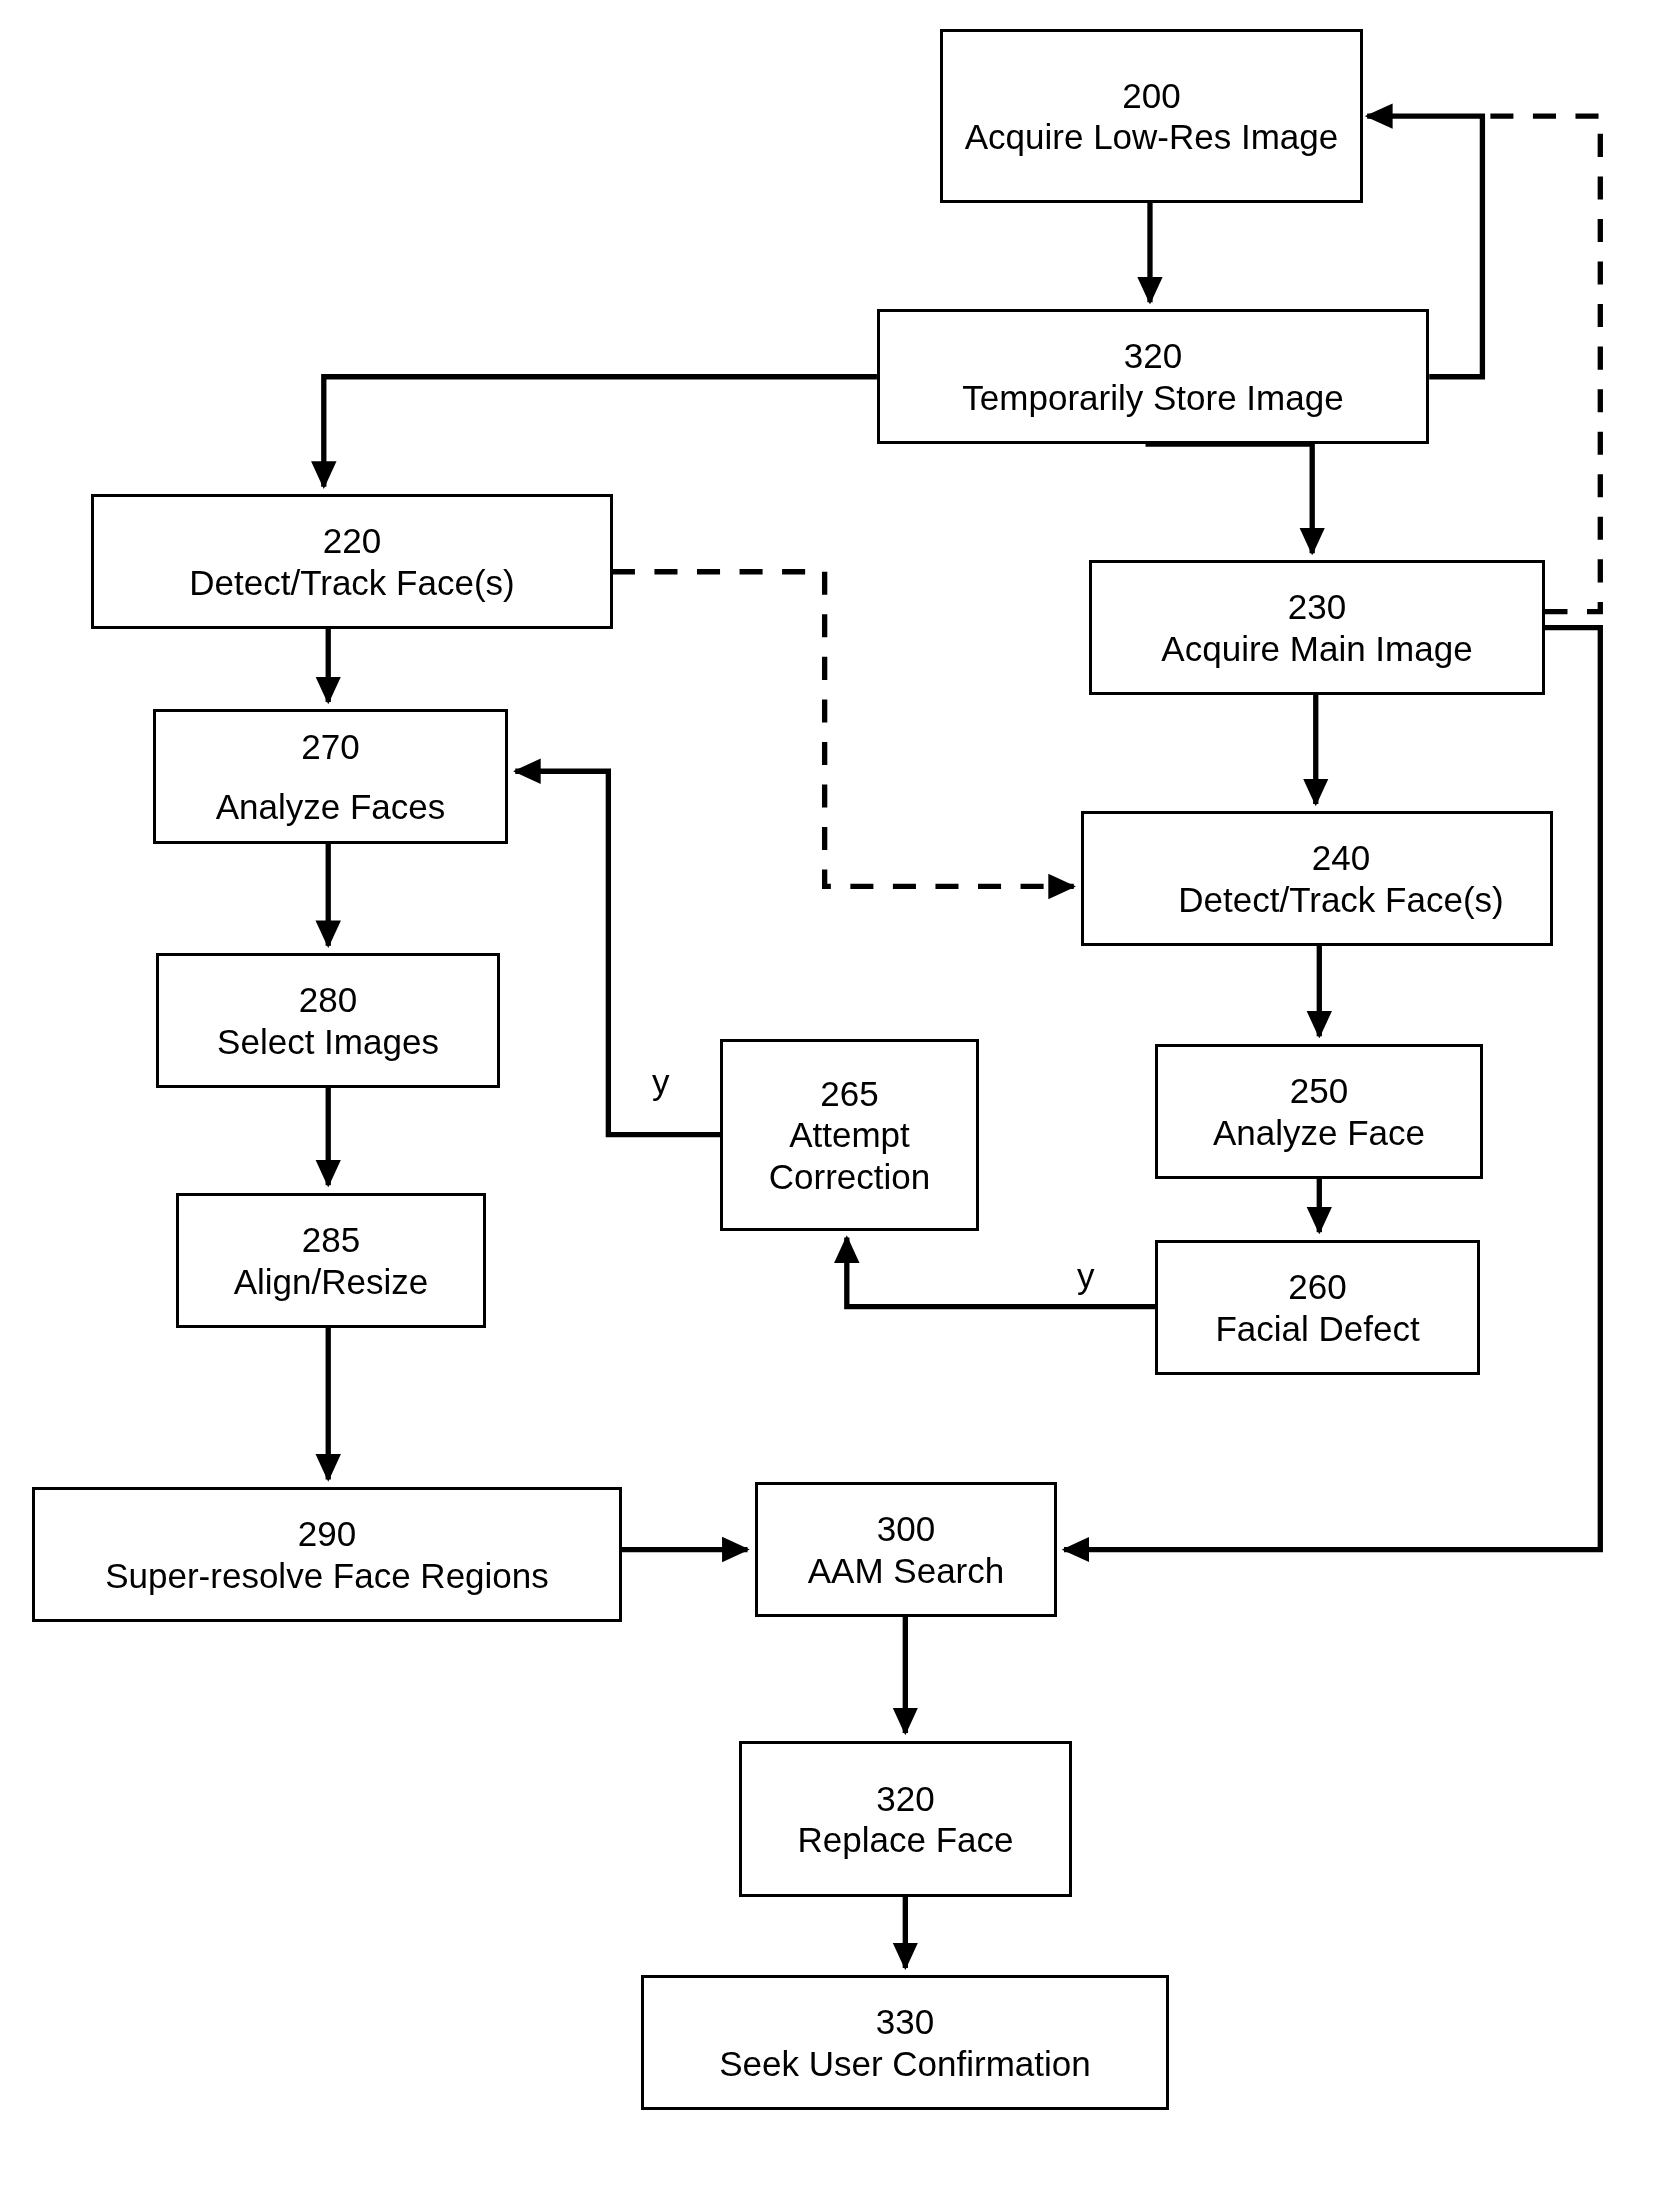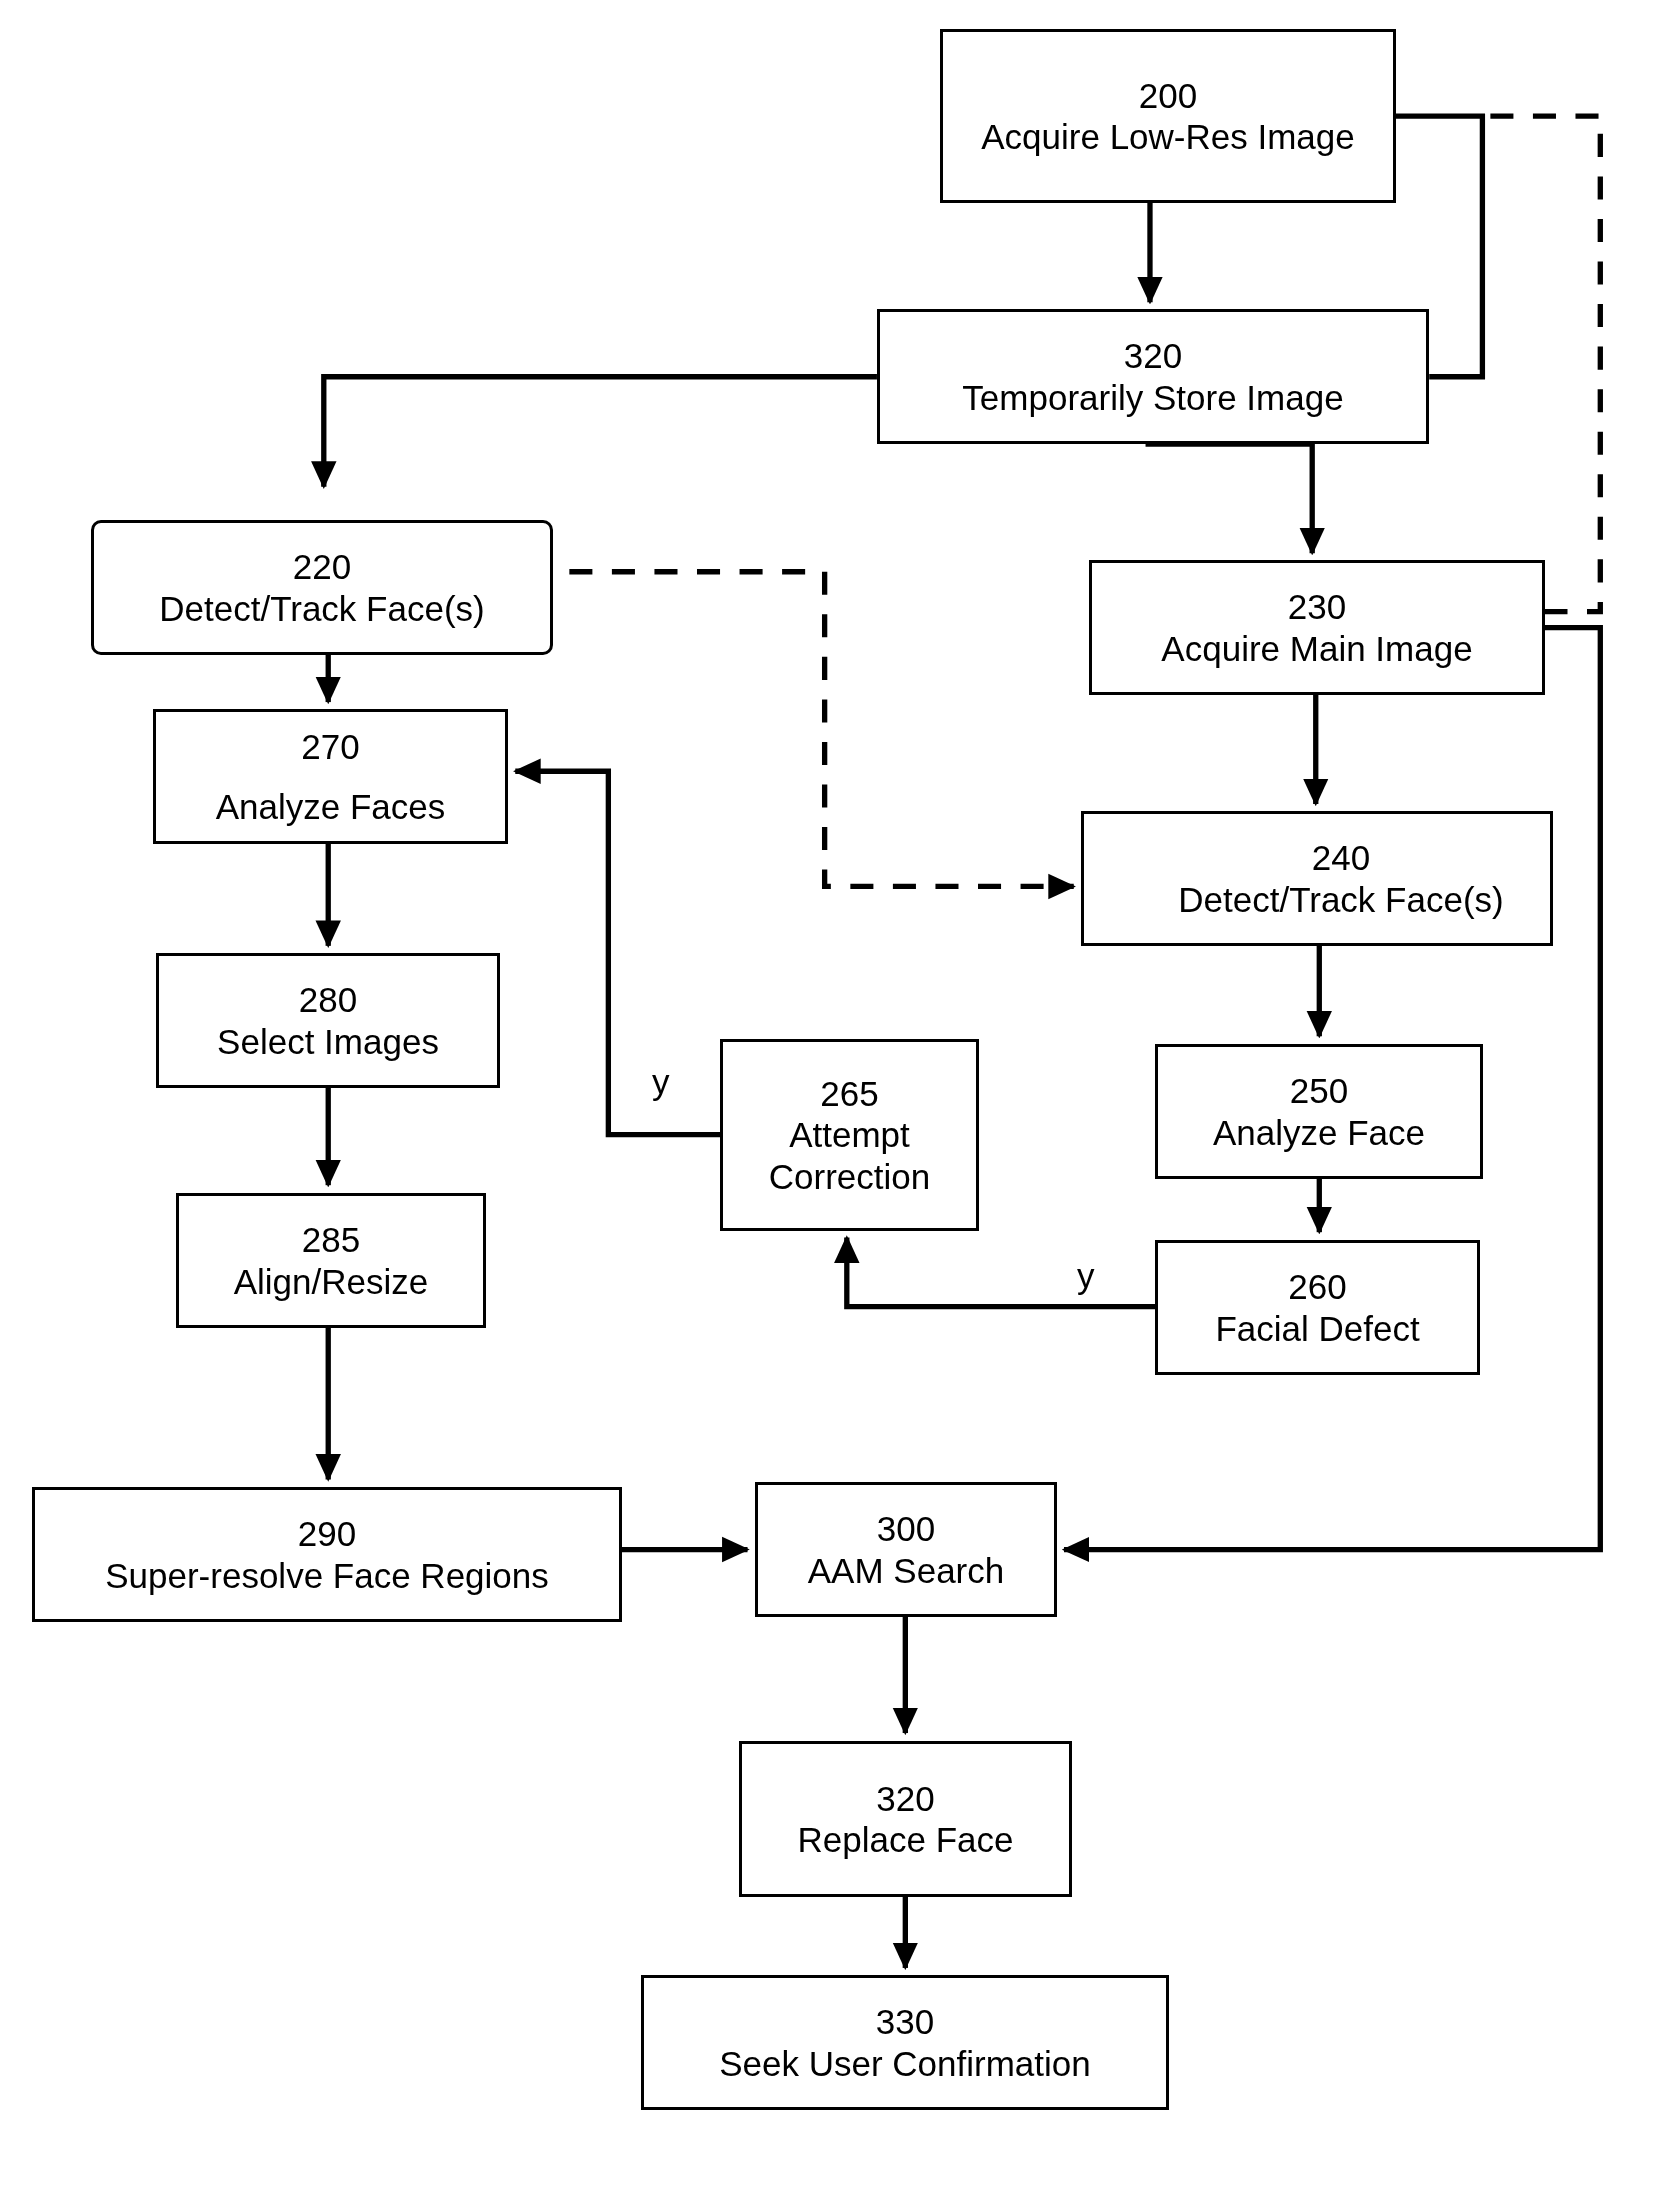--- a/index.html
+++ b/index.html
@@ -105,31 +105,31 @@
       <path d="M 1021 1824 L 1021 1955" marker-end="url(#arrow)"></path>
 
       <path d="M 1021 2115 L 1021 2220" marker-end="url(#arrow)"></path>
 
       <path stroke-dasharray="26 22" d="M 642 645 L 930 645 L 930 1000 L 1211 1000" marker-end="url(#arrow)"></path>
 
       <path stroke-dasharray="26 22" d="M 1742 690 L 1805 690 L 1805 131 L 1672 131"></path>
     </g>
   </svg>
 
-  <div class="node" style="left:940px; top:29px; width:456px; height:174px;">
+  <div class="node" style="left:940px; top:29px; width:423px; height:174px;">
     <div class="num">200</div>
     <div class="lbl wrap">Acquire Low-Res Image</div>
   </div>
 
   <div class="node" style="left:877px; top:309px; width:552px; height:135px;">
     <div class="num">320</div>
     <div class="lbl">Temporarily Store Image</div>
   </div>
 
-  <div class="node" style="left:91px; top:520px; width:462px; height:135px;border-radius:10px;">
+  <div class="node" style="left:91px; top:494px; width:522px; height:135px;">
     <div class="num">220</div>
     <div class="lbl">Detect/Track Face(s)</div>
   </div>
 
   <div class="node" style="left:1089px; top:560px; width:456px; height:135px;">
     <div class="num">230</div>
     <div class="lbl">Acquire Main Image</div>
   </div>
 
   <div class="node" style="left:153px; top:709px; width:355px; height:135px;gap:19px;">

